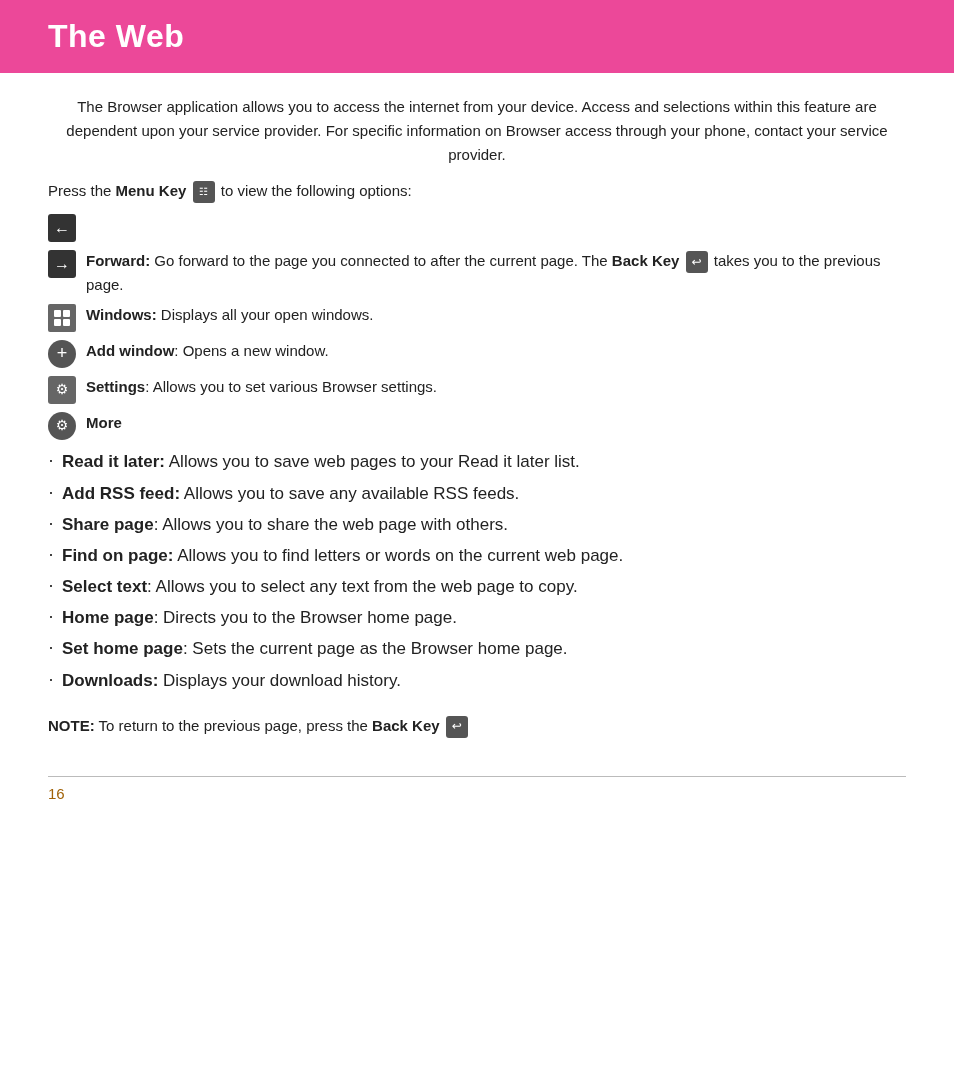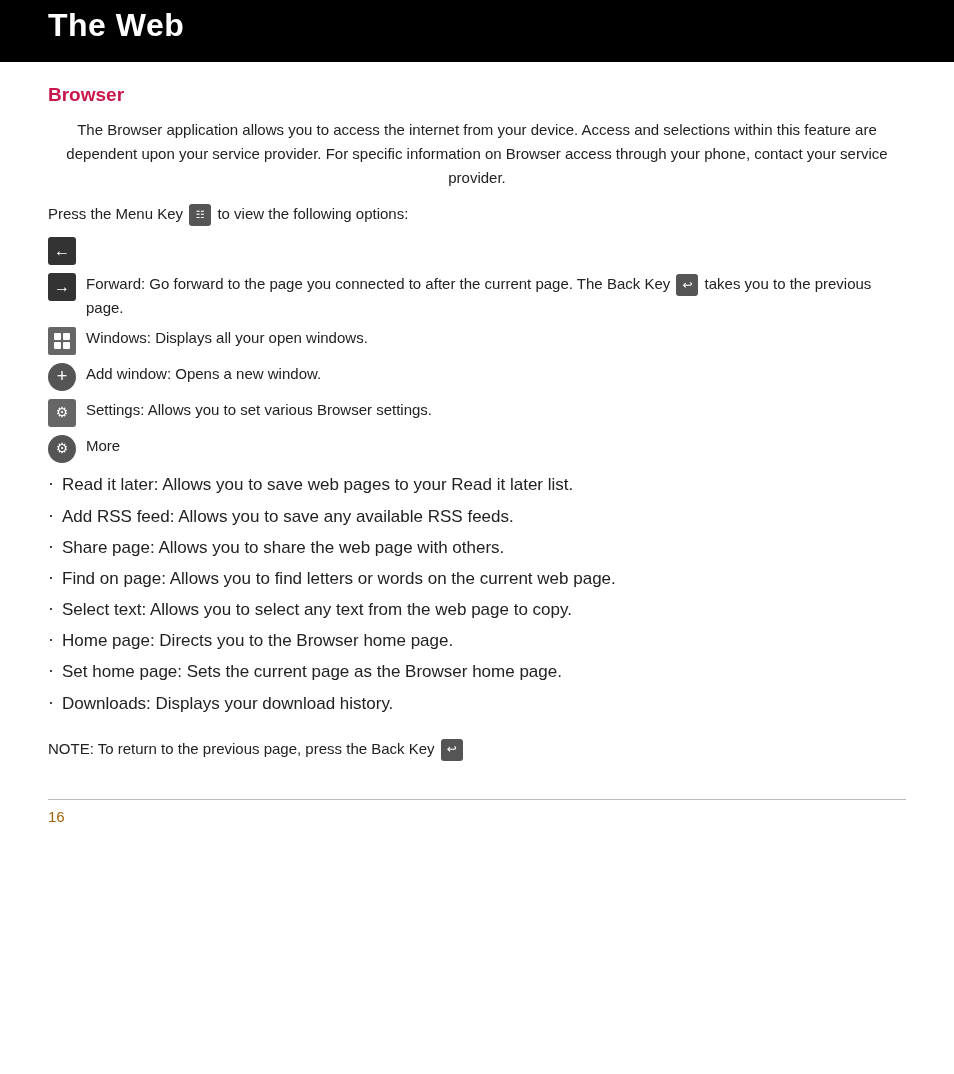--- a/index.html
+++ b/index.html
@@ -11,23 +11,23 @@
       width: 954px;
       min-height: 1074px;
     }
 
     .page {
       padding: 0 48px 40px 48px;
     }
 
     
     .header-bar {
-      background: #000000;
+      background: #ec4899;
       margin: 0 -48px 0 -48px;
-      padding: 7px 48px 18px 48px;
+      padding: 18px 48px 18px 48px;
       margin-bottom: 22px;
     }
     .header-bar h1 {
       color: #fff;
       font-size: 32px;
       font-weight: bold;
       letter-spacing: 0.5px;
     }
 
     
@@ -177,32 +177,31 @@
       border-top: 1.5px solid #bbb;
       margin-bottom: 8px;
     }
 
     
     .page-number {
       font-size: 15px;
       color: #a16207;
     }
 
-    b { font-weight: normal; }
+    b { font-weight: bold; }
   </style>
 </head>
 <body>
 
 <div class="page">
 
   <div class="header-bar">
     <h1>The Web</h1>
   </div>
 
-  <div class="section-heading">Browser</div>
 
   <p class="intro-paragraph">The Browser application allows you to access the internet from your device. Access and selections within this feature are dependent upon your service provider. For specific information on Browser access through your phone, contact your service provider.</p>
 
   <p class="menu-key-line">
     Press the <b>Menu Key</b>
     <span class="menu-key-icon">☷</span>
     to view the following options:
   </p>
 
   <div class="icon-items">

